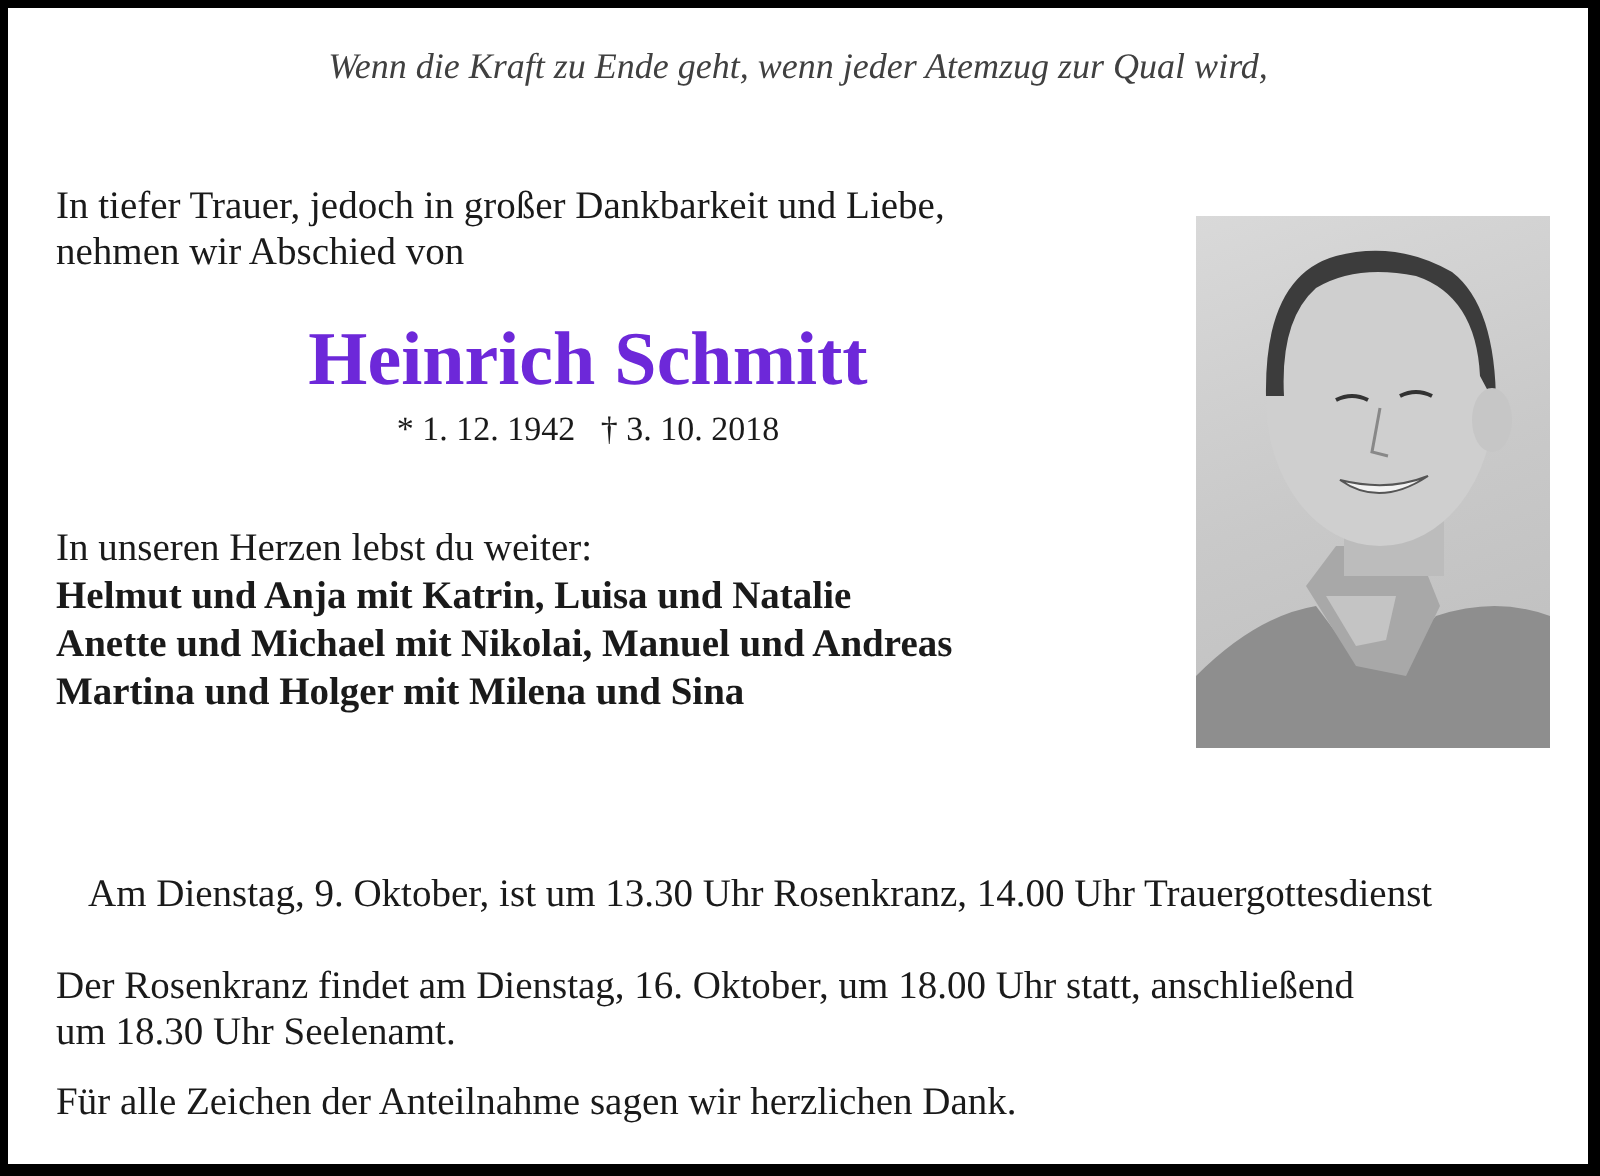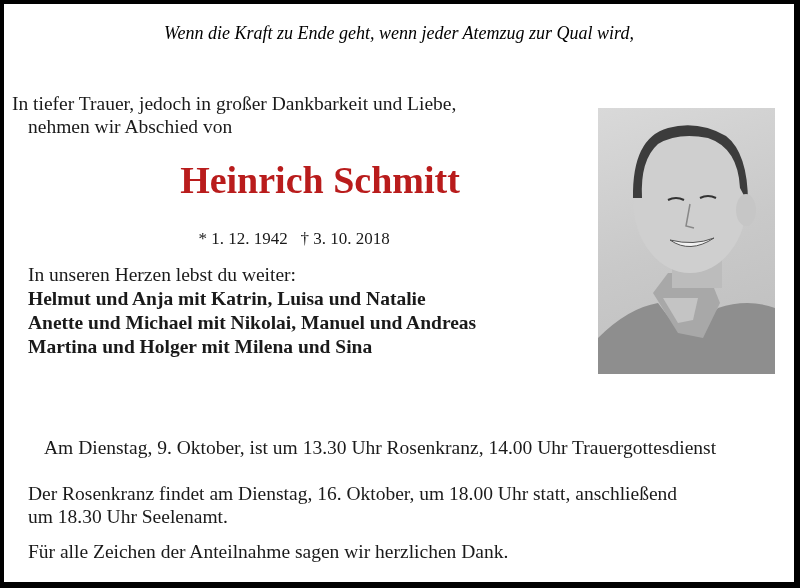--- a/index.html
+++ b/index.html
@@ -9,43 +9,43 @@
     font-family: "Liberation Serif", "DejaVu Serif", serif;
     color: #1a1a1a;
   }
   .frame {
     position: absolute; left: 4px; top: 4px; width: 790px; height: 578px;
     background: #fff; overflow: hidden;
   }
   .abs { position: absolute; white-space: nowrap; }
   .motto {
     left: 0; width: 790px; text-align: center;
-    font-style: italic; font-size: 18px; line-height: 22px; color: #000000;
+    font-style: italic; font-size: 18px; line-height: 22px; color: #404040;
   }
   .lead { font-size: 19.5px; line-height: 23px; }
   .name {
     left: 0; width: 580px; text-align: center;
-    font-weight: bold; font-size: 38px; line-height: 44px; color: #b91c1c; padding-left: 26px;
+    font-weight: bold; font-size: 38px; line-height: 44px; color: #6d28d9;
   }
-  .dates { left: 0; width: 580px; text-align: center; font-size: 17px; line-height: 20px; margin-top: 24px; }
+  .dates { left: 0; width: 580px; text-align: center; font-size: 17px; line-height: 20px; }
   .b { font-weight: bold; }
   .photo {
     position: absolute; left: 594px; top: 104px; width: 177px; height: 266px;
     background: linear-gradient(160deg, #d9d9d9 0%, #c9c9c9 50%, #bdbdbd 100%);
     overflow: hidden;
   }
 </style>
 </head>
 <body>
 
 <div class="frame">
 
   <div class="abs motto" style="top:18px;">Wenn die Kraft zu Ende geht, wenn jeder Atemzug zur Qual wird,</div>
 
-  <div class="abs lead" style="left:8px; top:88px;">In tiefer Trauer, jedoch in großer Dankbarkeit und Liebe,</div>
+  <div class="abs lead" style="left:24px; top:88px;">In tiefer Trauer, jedoch in großer Dankbarkeit und Liebe,</div>
   <div class="abs lead" style="left:24px; top:111px;">nehmen wir Abschied von</div>
 
   <div class="abs name" style="top:154px;">Heinrich Schmitt</div>
   <div class="abs dates" style="top:201px;">
     <span>* 1. 12. 1942</span>&nbsp;&nbsp;&nbsp;<span>† 3. 10. 2018</span>
   </div>
 
   <div class="photo" title="Portrait photo of Heinrich Schmitt">
     <svg width="177" height="266" viewBox="0 0 177 266">
       <path d="M0 230 Q30 200 60 195 L75 215 L100 222 L120 200 Q150 190 177 200 L177 266 L0 266 Z" fill="#8e8e8e"></path>

